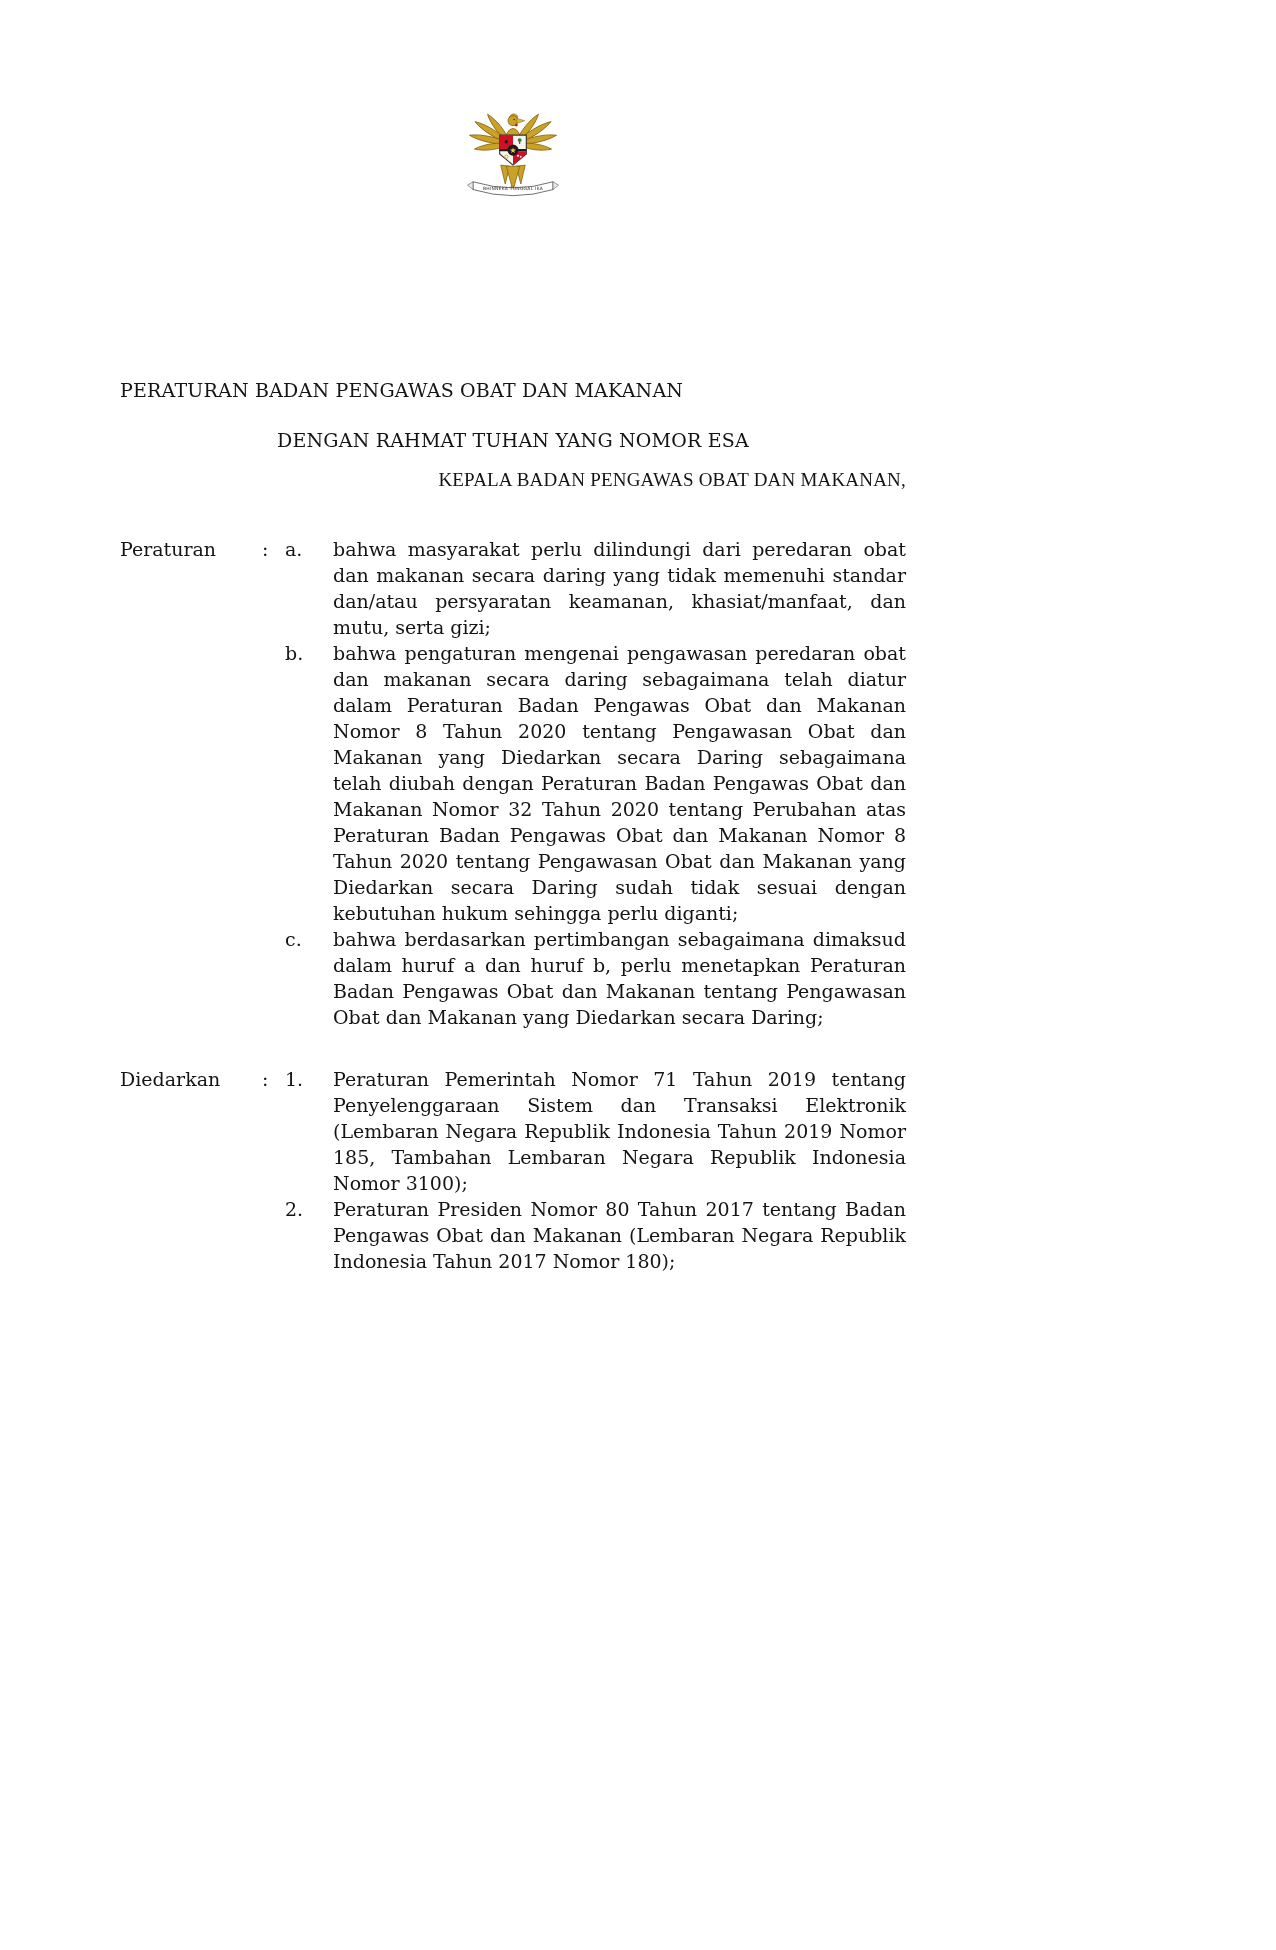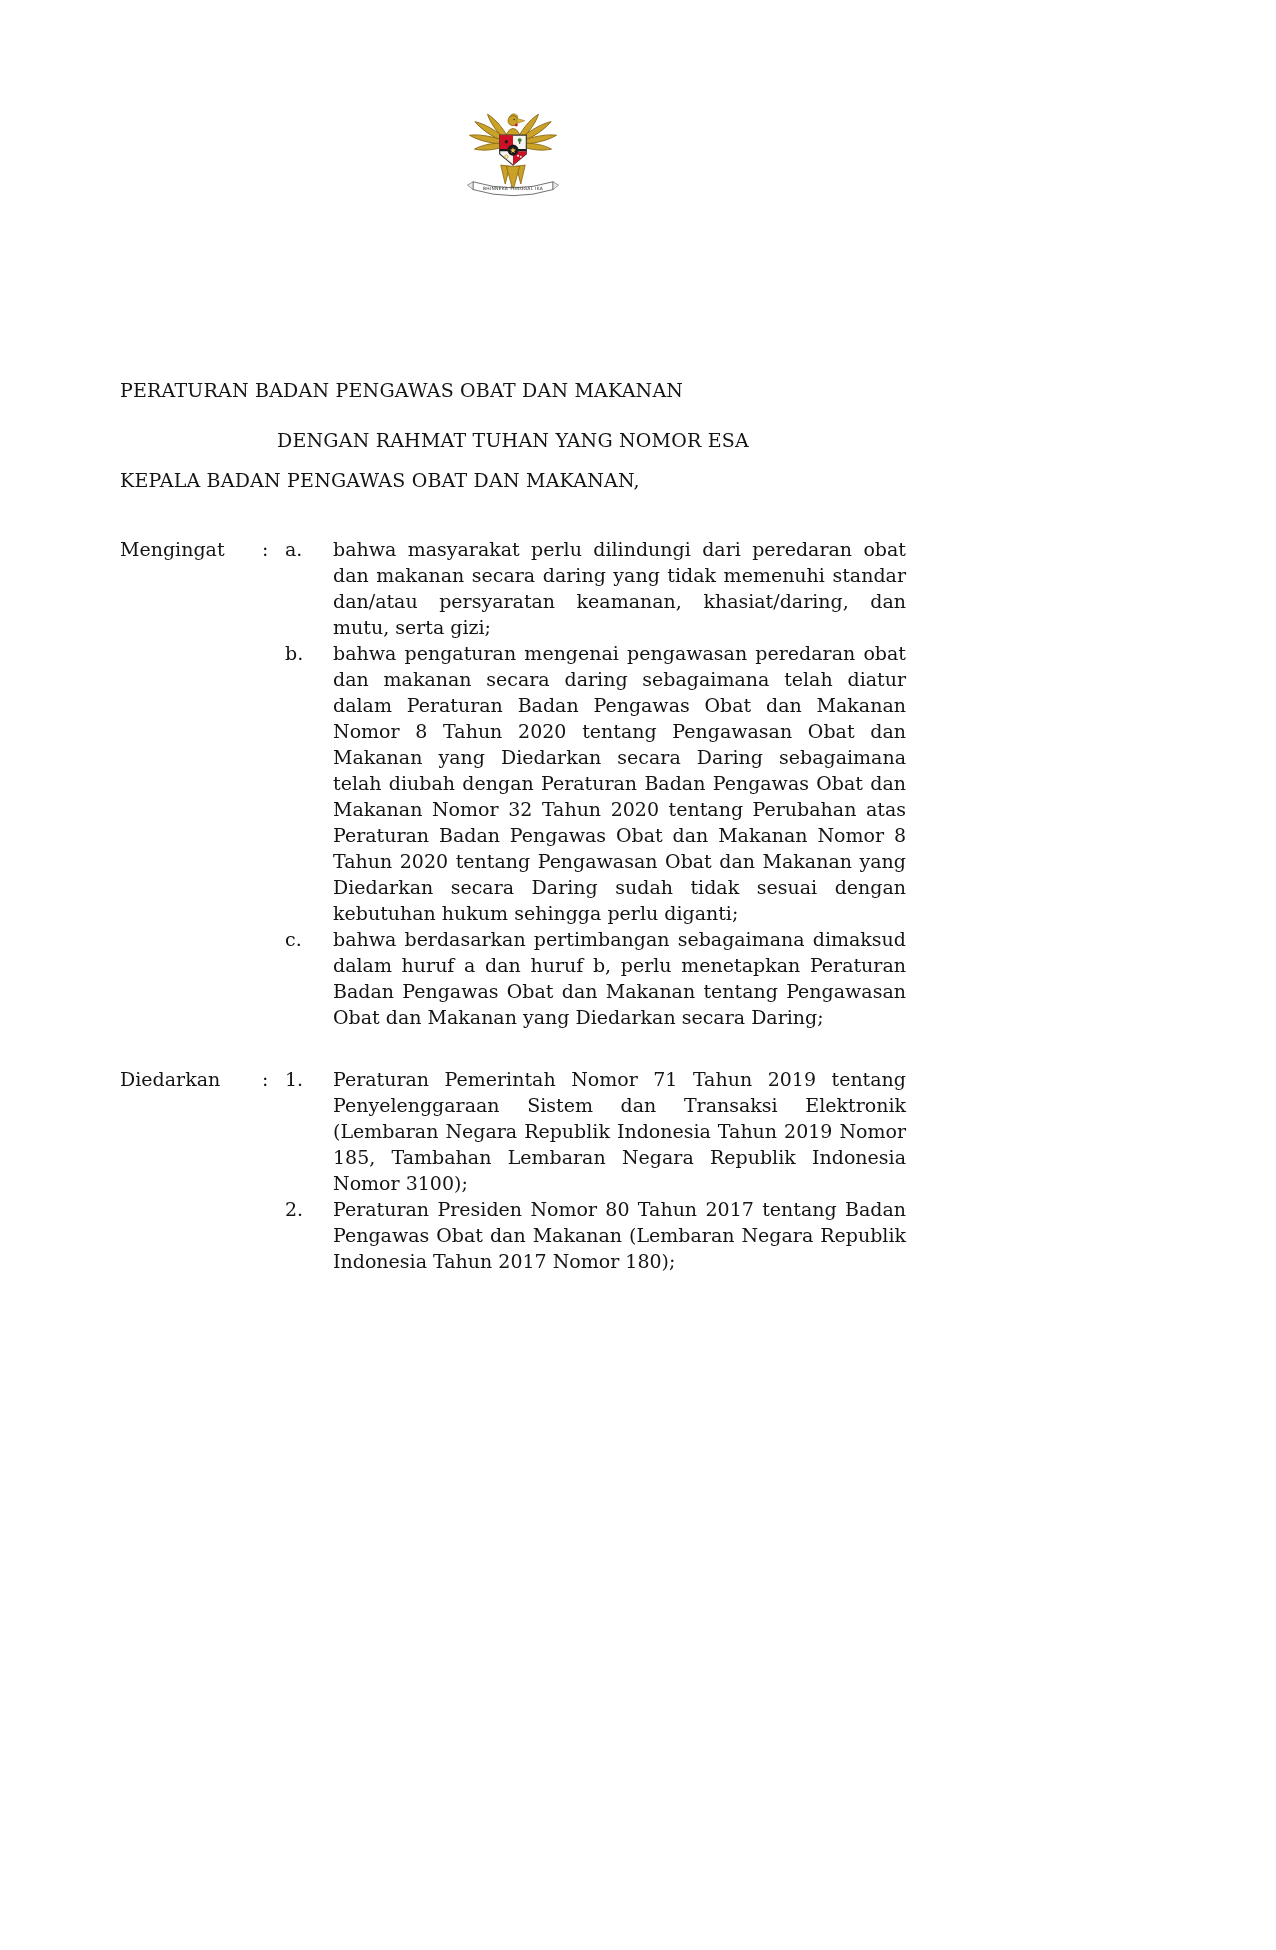--- a/index.html
+++ b/index.html
@@ -27,24 +27,25 @@
     line-height: 25.5px;
     letter-spacing: 0.2px;
   }
   .invocation {
     text-align: center;
     font-size: 19px;
     letter-spacing: 0.2px;
     margin-top: 25px;
   }
   .issuer {
-    text-align: left;
+    text-align: right;
     font-size: 19px;
     letter-spacing: 0.2px;
     margin-top: 18px;
+    font-family: Liberation Serif, serif;
   }
   .section {
     display: flex;
     font-size: 19px;
     line-height: 26px;
   }
   .section.menimbang { margin-top: 45px; }
   .section.mengingat { margin-top: 36px; }
   .sec-label { width: 142px; flex: none; }
   .sec-colon { width: 23px; flex: none; }
@@ -124,26 +125,26 @@
 
     <div class="title-block">
       <div>PERATURAN BADAN PENGAWAS OBAT DAN MAKANAN</div>
     </div>
 
     <div class="invocation">DENGAN RAHMAT TUHAN YANG NOMOR ESA</div>
 
     <div class="issuer">KEPALA BADAN PENGAWAS OBAT DAN MAKANAN,</div>
 
     <div class="section menimbang">
-      <div class="sec-label">Mengingat</div>
+      <div class="sec-label">Peraturan</div>
       <div class="sec-colon">:</div>
       <div class="sec-items">
         <div class="item">
           <div class="item-marker">a.</div>
-          <div class="item-text">bahwa masyarakat perlu dilindungi dari peredaran obat dan makanan secara daring yang tidak memenuhi standar dan/atau persyaratan keamanan, khasiat/daring, dan mutu, serta gizi;</div>
+          <div class="item-text">bahwa masyarakat perlu dilindungi dari peredaran obat dan makanan secara daring yang tidak memenuhi standar dan/atau persyaratan keamanan, khasiat/manfaat, dan mutu, serta gizi;</div>
         </div>
         <div class="item">
           <div class="item-marker">b.</div>
           <div class="item-text">bahwa pengaturan mengenai pengawasan peredaran obat dan makanan secara daring sebagaimana telah diatur dalam Peraturan Badan Pengawas Obat dan Makanan Nomor 8 Tahun 2020 tentang Pengawasan Obat dan Makanan yang Diedarkan secara Daring sebagaimana telah diubah dengan Peraturan Badan Pengawas Obat dan Makanan Nomor 32 Tahun 2020 tentang Perubahan atas Peraturan Badan Pengawas Obat dan Makanan Nomor 8 Tahun 2020 tentang Pengawasan Obat dan Makanan yang Diedarkan secara Daring sudah tidak sesuai dengan kebutuhan hukum sehingga perlu diganti;</div>
         </div>
         <div class="item">
           <div class="item-marker">c.</div>
           <div class="item-text">bahwa berdasarkan pertimbangan sebagaimana dimaksud dalam huruf a dan huruf b, perlu menetapkan Peraturan Badan Pengawas Obat dan Makanan tentang Pengawasan Obat dan Makanan yang Diedarkan secara Daring;</div>
         </div>
       </div>

